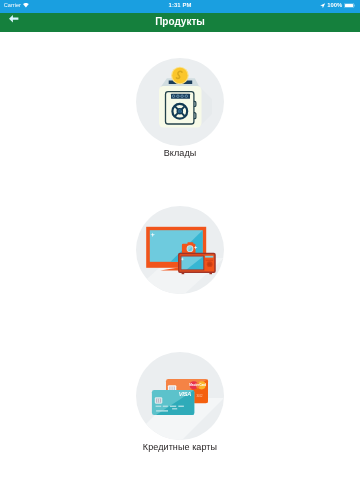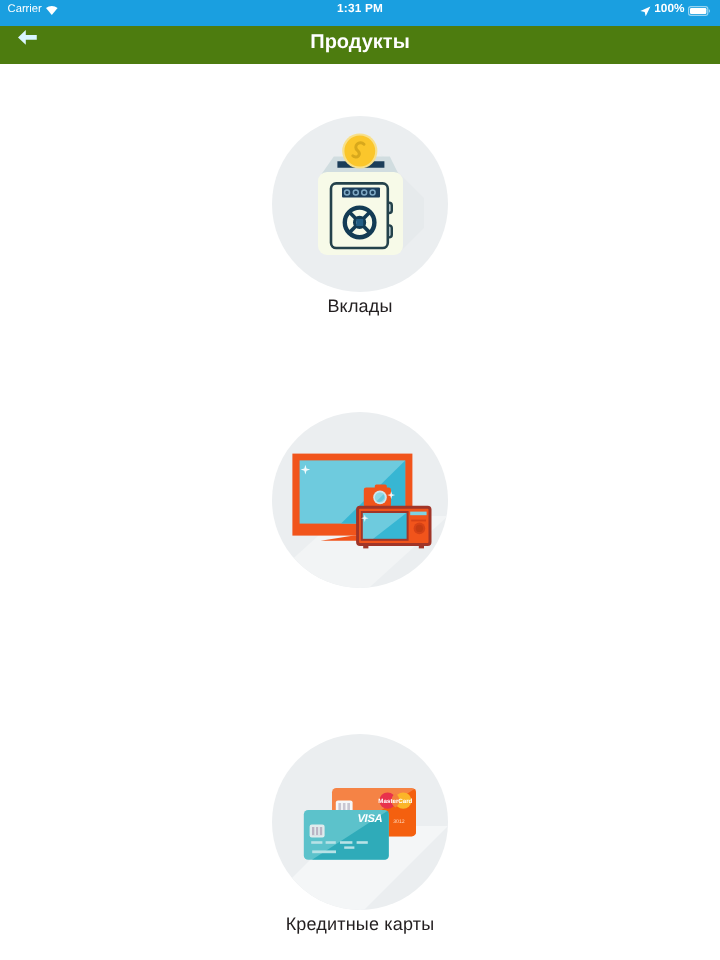--- a/index.html
+++ b/index.html
@@ -3,21 +3,21 @@
 <meta charset="utf-8">
 <style>
   html,body{margin:0;padding:0;}
   body{width:360px;height:480px;background:#ffffff;font-family:"Liberation Sans",sans-serif;overflow:hidden;
        -webkit-font-smoothing:antialiased;}
   .statusbar{height:13px;background:#1a9fe0;position:relative;color:#ffffff;font-size:5.6px;}
   .sb-left{position:absolute;left:3.8px;top:2.3px;display:flex;align-items:center;gap:2.2px;}
   .sb-center{position:absolute;left:0;right:0;top:2.2px;text-align:center;font-weight:bold;font-size:5.9px;letter-spacing:0.1px;}
   .sb-right{position:absolute;right:5px;top:2.3px;display:flex;align-items:center;gap:1.6px;}
   .sb-right span{font-weight:bold;font-size:5.9px;}
-  .navbar{height:19px;background:#4d7c0f;position:relative;}
+  .navbar{height:19px;background:#15803d;position:relative;}
   .navtitle{position:absolute;left:0;right:0;top:3.2px;text-align:center;color:#fff;font-size:10px;font-weight:bold;}
   .backbtn{position:absolute;left:9.2px;top:2.4px;width:9.4px;height:7.4px;}
   .content{position:relative;height:468px;}
   .card{position:absolute;left:0;right:0;display:flex;flex-direction:column;align-items:center;}
   .circle{width:88px;height:88px;border-radius:50%;background:#ebeef0;position:relative;overflow:hidden;}
   .circle svg{position:absolute;left:0;top:0;}
   .label{font-size:9px;color:#231f20;margin-top:3.1px;line-height:1;letter-spacing:0.01em;}
 </style>
 </head>
 <body>
@@ -142,21 +142,21 @@
           <rect x="69.6" y="53.8" width="7.4" height="0.9" fill="#d64216"></rect>
           <circle cx="73.7" cy="58.2" r="2.9" fill="#d64216"></circle>
           <circle cx="73.7" cy="58.2" r="1.8" fill="#c63c12"></circle>
           <path d="M46.4 51.2 l0.42 1.45 l1.45 0.42 l-1.45 0.42 l-0.42 1.45 l-0.42 -1.45 l-1.45 -0.42 l1.45 -0.42 z" fill="#ffffff" opacity="0.88"></path>
         </g>
         </g>
       </svg>
     </div>
   </div>
 
-  <div class="card" style="top:335px">
+  <div class="card" style="top:320px">
     <div class="circle">
       <svg width="88" height="88" viewBox="0 0 88 88">
         <defs>
           <clipPath id="c3clip">
               <circle cx="44" cy="44" r="44"></circle>
             </clipPath>
           <clipPath id="orangeCard">
               <rect x="30" y="27" width="42" height="24.2" rx="2.2"></rect>
             </clipPath>
           <clipPath id="tealCard">

